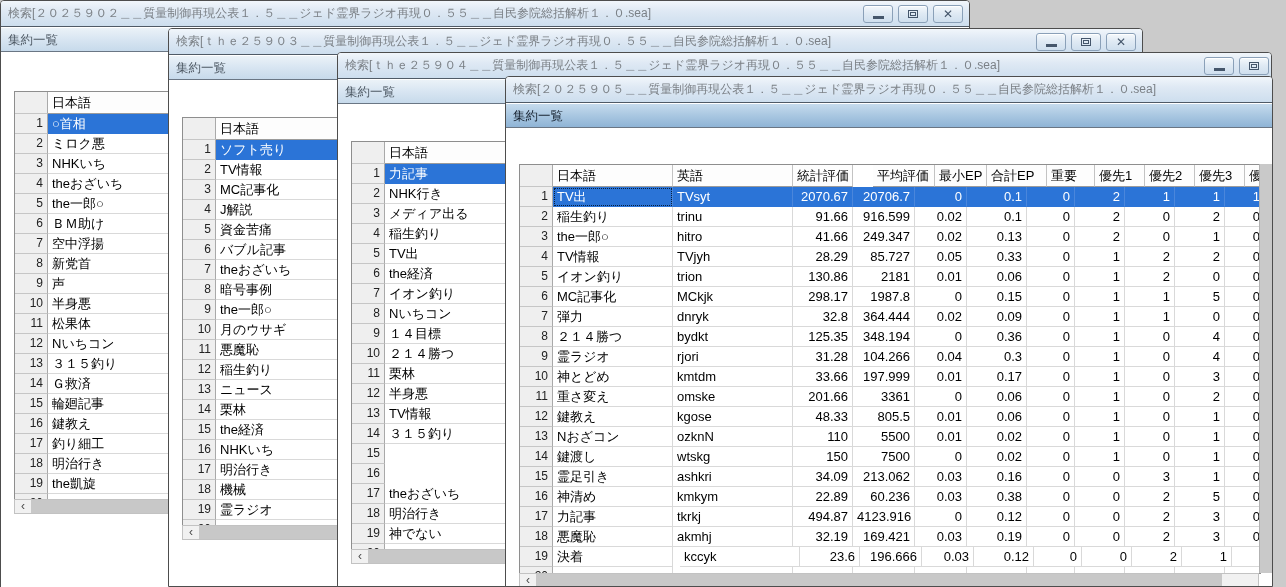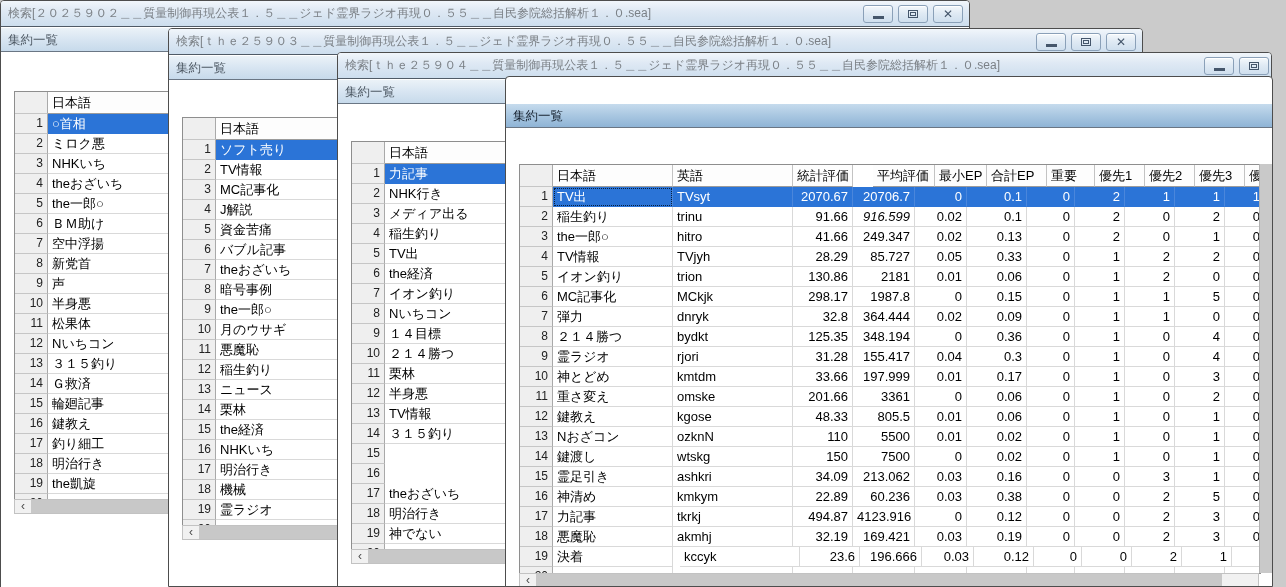--- a/index.html
+++ b/index.html
@@ -413,20 +413,23 @@
           <div class="gc" style="width: 220px;"></div>
         </div>
       </div>
     <div class="hscroll" style="left:13px;top:496px;width:255px">
       <span class="sarrow">‹</span>
       <span class="sthumb" style="width:78%"></span>
     </div>
   </section>
 
   <section class="win active" style="left:505px;top:76px;width:768px;height:511px;z-index:4">
+    <header class="tb">
+      <span class="tb-title">検索[２０２５９０５＿＿質量制御再現公表１．５＿＿ジェド霊界ラジオ再現０．５５＿＿自民参院総括解析１．０.sea]</span>
+    </header>
     <div class="panelbar">
       <span>集約一覧</span>
     </div>
     <div class="grid" style="left:13px;top:87px;width:740px;height:408px">
         <div class="gr">
           <div class="gc num hd" style="width: 33px;"></div>
           <div class="gc hd" style="width: 120px;">日本語</div>
           <div class="gc hd" style="width: 120px;">英語</div>
           <div class="gc hd" style="width: 60px;">統計評価</div>
           <div class="gc hd" style="width: 62px; margin-left: 20px;">平均評価</div>
@@ -450,21 +453,21 @@
           <div class="gc ar sel" style="width: 50px;">2</div>
           <div class="gc ar sel" style="width: 50px;">1</div>
           <div class="gc ar sel" style="width: 50px;">1</div>
           <div class="gc ar sel" style="width: 40px;">1</div>
         </div>
         <div class="gr">
           <div class="gc num" style="width: 33px;">2</div>
           <div class="gc" style="width: 120px;">稲生釣り</div>
           <div class="gc" style="width: 120px;">trinu</div>
           <div class="gc ar" style="width: 60px;">91.66</div>
-          <div class="gc ar" style="width: 62px; font-style: italic;">916.599</div>
+          <div class="gc ar" style="width: 62px;">916.599</div>
           <div class="gc ar" style="width: 52px;">0.02</div>
           <div class="gc ar" style="width: 60px;">0.1</div>
           <div class="gc ar" style="width: 48px;">0</div>
           <div class="gc ar" style="width: 50px;">2</div>
           <div class="gc ar" style="width: 50px;">0</div>
           <div class="gc ar" style="width: 50px;">2</div>
           <div class="gc ar" style="width: 40px;">0</div>
         </div>
         <div class="gr">
           <div class="gc num" style="width: 33px;">3</div>
@@ -548,21 +551,21 @@
           <div class="gc ar" style="width: 50px;">1</div>
           <div class="gc ar" style="width: 50px;">0</div>
           <div class="gc ar" style="width: 50px;">4</div>
           <div class="gc ar" style="width: 40px;">0</div>
         </div>
         <div class="gr">
           <div class="gc num" style="width: 33px;">9</div>
           <div class="gc" style="width: 120px;">霊ラジオ</div>
           <div class="gc" style="width: 120px;">rjori</div>
           <div class="gc ar" style="width: 60px;">31.28</div>
-          <div class="gc ar" style="width: 62px;">155.417</div>
+          <div class="gc ar" style="width: 62px;">104.266</div>
           <div class="gc ar" style="width: 52px;">0.04</div>
           <div class="gc ar" style="width: 60px;">0.3</div>
           <div class="gc ar" style="width: 48px;">0</div>
           <div class="gc ar" style="width: 50px;">1</div>
           <div class="gc ar" style="width: 50px;">0</div>
           <div class="gc ar" style="width: 50px;">4</div>
           <div class="gc ar" style="width: 40px;">0</div>
         </div>
         <div class="gr">
           <div class="gc num" style="width: 33px;">10</div>

